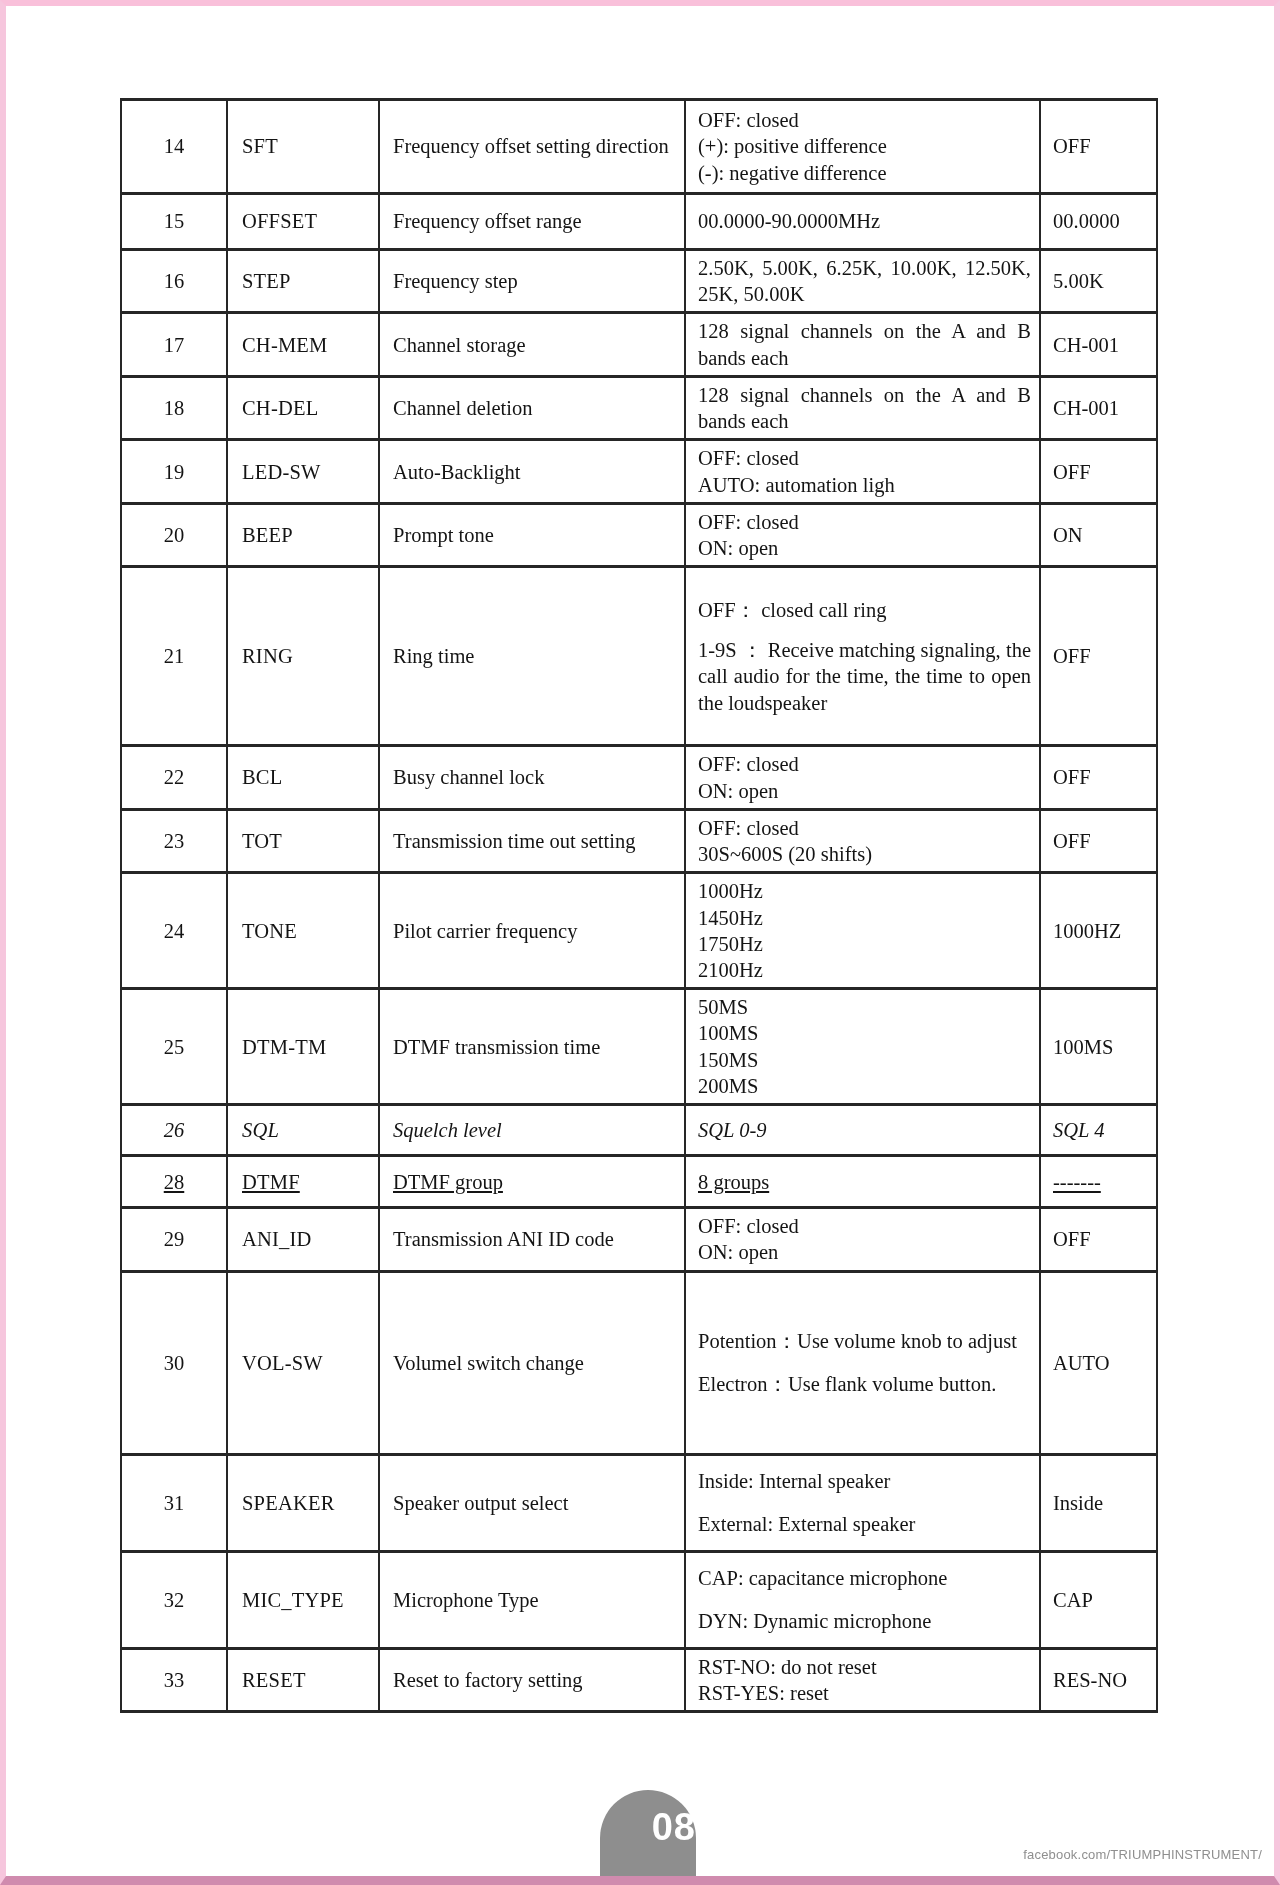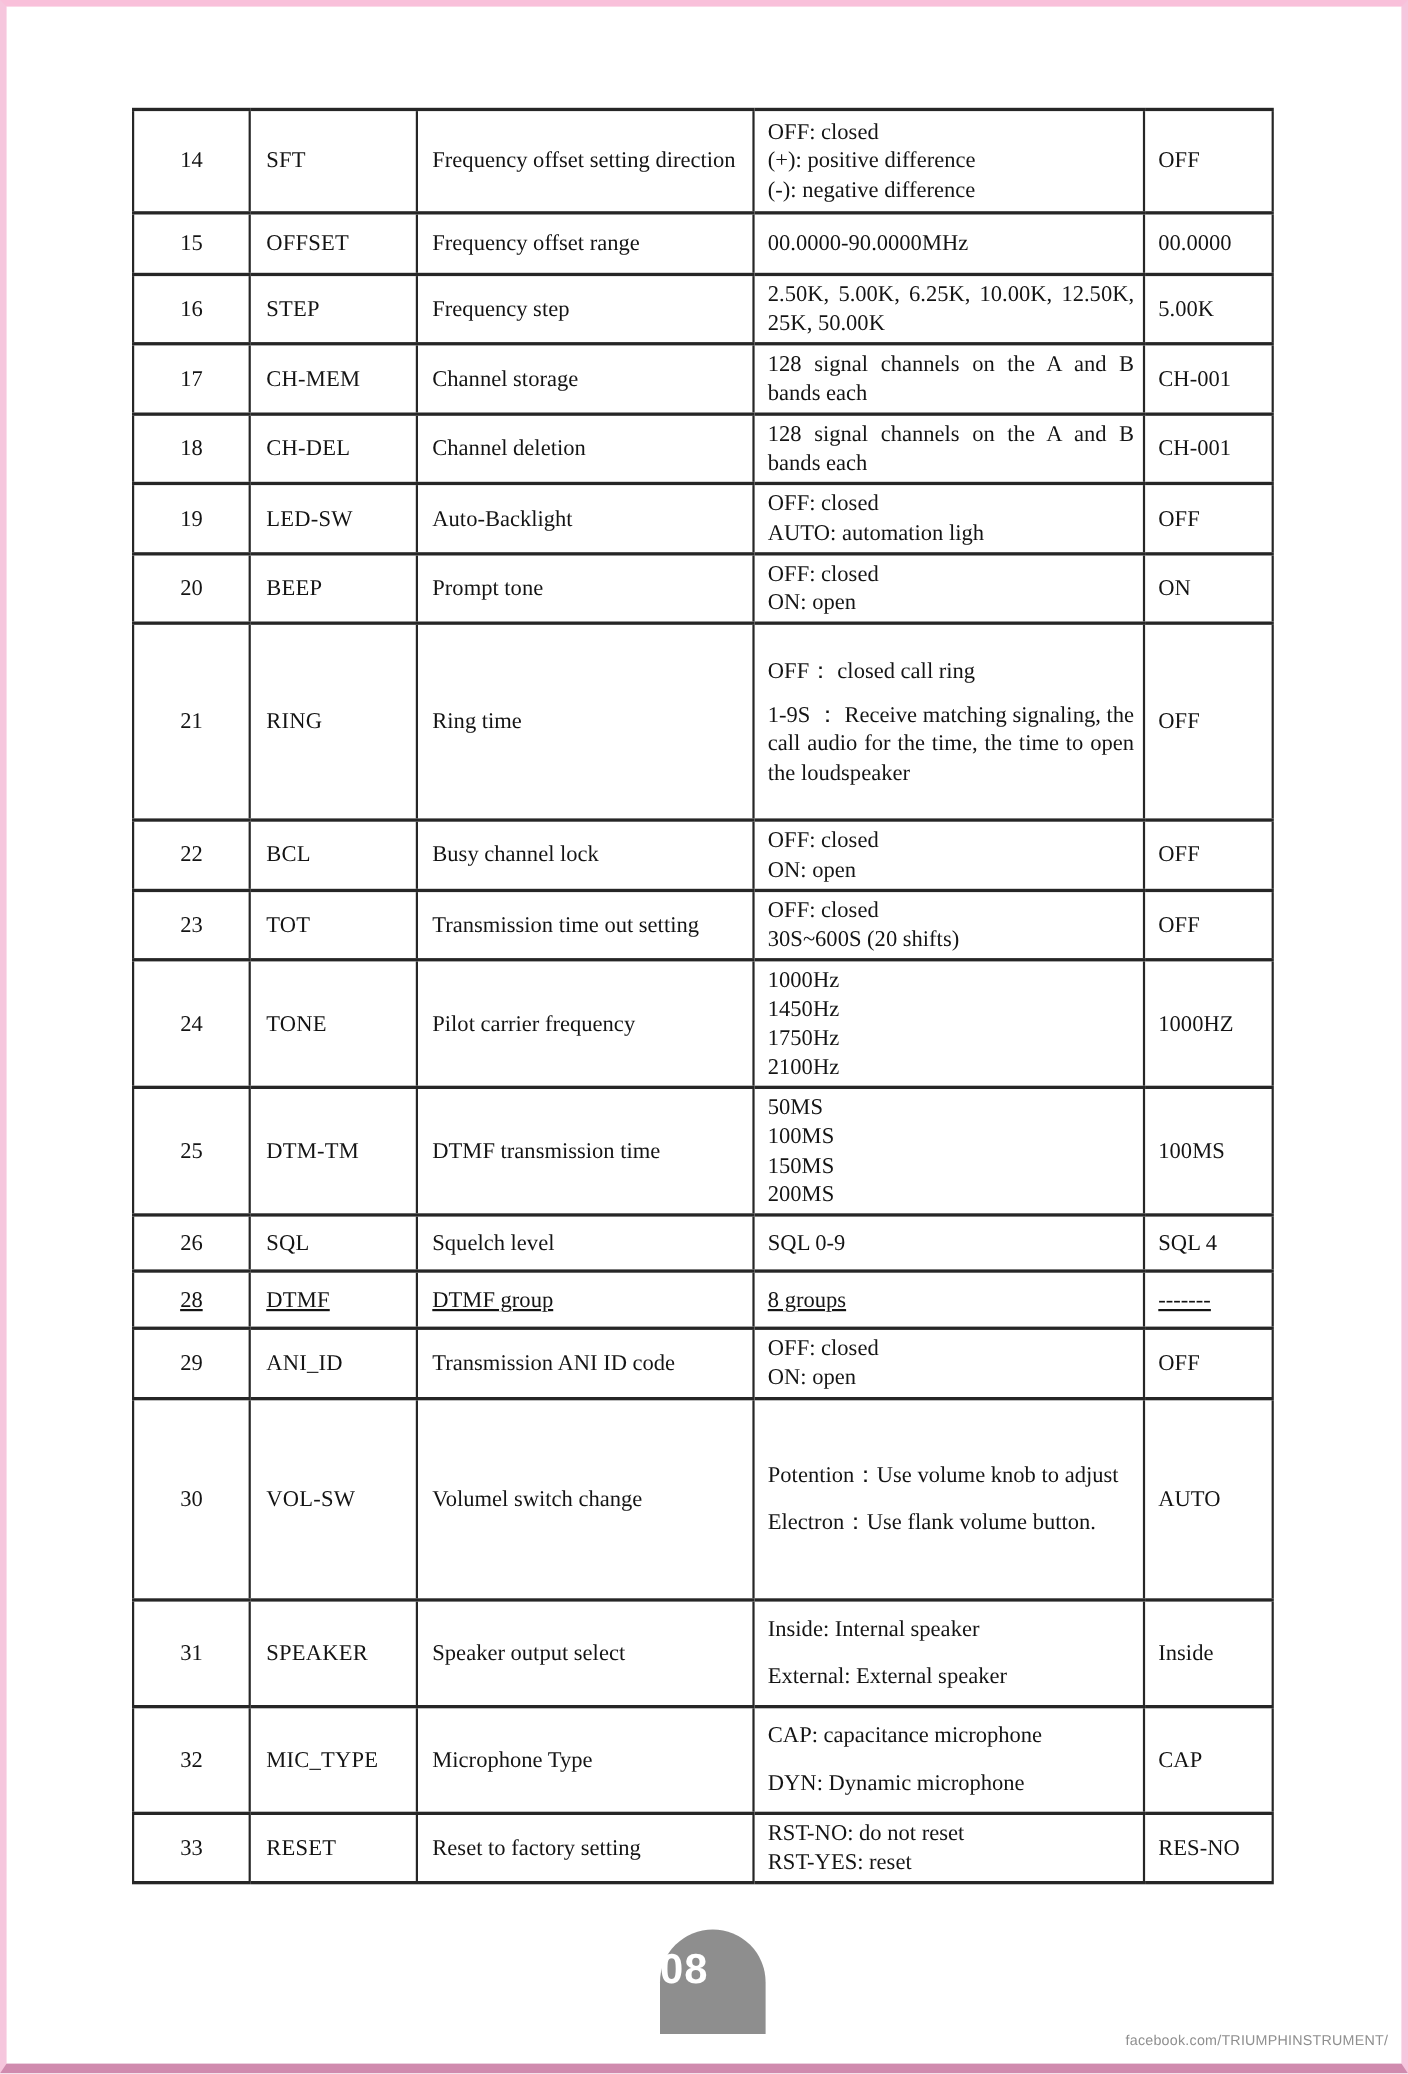--- a/index.html
+++ b/index.html
@@ -43,26 +43,26 @@
   td.name { padding: 2px 4px 2px 14px; letter-spacing: 0.2px; }
   td.desc { padding: 2px 10px 2px 13px; text-align: justify; }
   td.opts { padding: 4px 8px 4px 12px; text-align: justify; }
   td.def  { padding: 2px 16px 2px 12px; }
   .option-line { text-align: justify; }
   tr.wide-lines td.opts .option-line { line-height: 2.1; }
   tr.para-gap td.opts .option-line + .option-line { margin-top: 14px; }
   .page-badge {
     position: absolute;
     left: 594px;
-    top: 1748px;
+    top: 1784px;
     width: 96px;
     height: 95px;
     background: #8e8e8e;
     border-radius: 48px 48px 0 0;
-    text-align: left;
+    text-align: right;
   }
   .page-badge span {
     display: inline-block;
     margin-top: 16px;
     font-family: "Liberation Sans", sans-serif;
     font-weight: bold;
     font-size: 38px;
     color: #ffffff;
     letter-spacing: 1px;
   }
@@ -204,21 +204,21 @@
           <td class="name">DTM-TM</td>
           <td class="desc">DTMF transmission time</td>
           <td class="opts">
             <div class="option-line">50MS</div>
             <div class="option-line">100MS</div>
             <div class="option-line">150MS</div>
             <div class="option-line">200MS</div>
           </td>
           <td class="def">100MS</td>
         </tr>
-        <tr style="height: 51px;">
+        <tr style="height: 51px; font-style: italic;">
           <td class="num">26</td>
           <td class="name">SQL</td>
           <td class="desc">Squelch level</td>
           <td class="opts">
             <div class="option-line">SQL 0-9</div>
           </td>
           <td class="def">SQL 4</td>
         </tr>
         <tr style="height: 52px; text-decoration: underline;">
           <td class="num">28</td>

